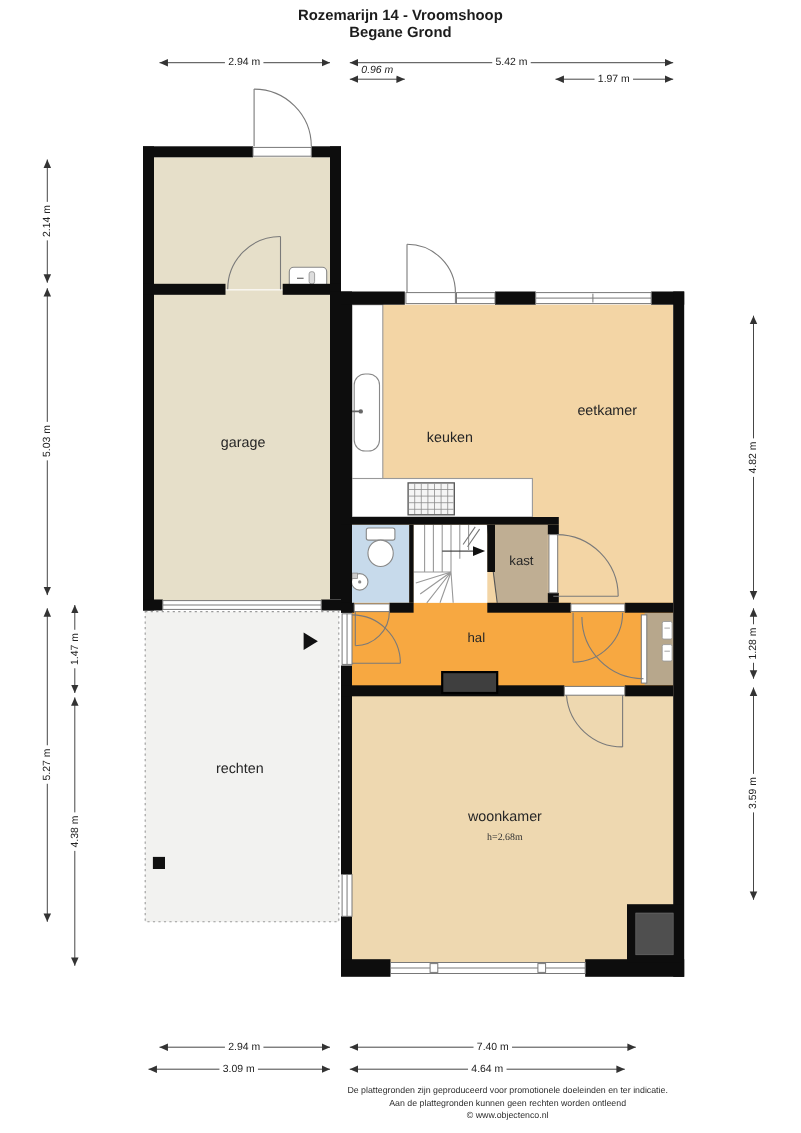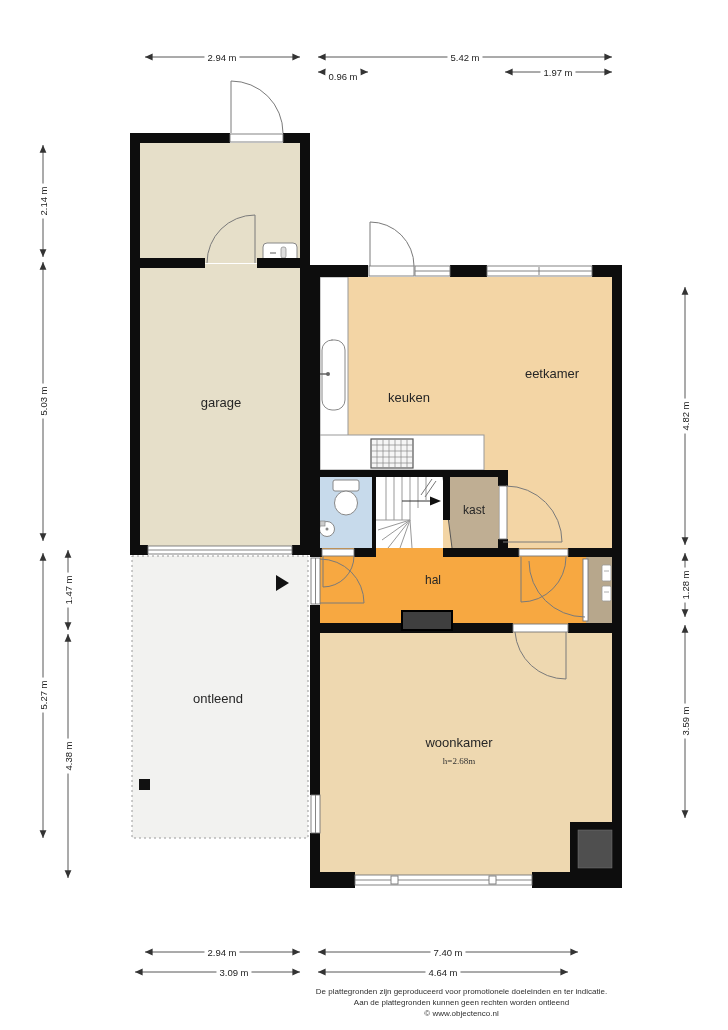--- a/index.html
+++ b/index.html
@@ -218,48 +218,52 @@
       <line x1="685" y1="287" x2="685" y2="545"></line>
       <line x1="685" y1="553" x2="685" y2="617"></line>
       <line x1="685" y1="625" x2="685" y2="818"></line>
       <line x1="145" y1="952" x2="300" y2="952"></line>
       <line x1="318" y1="952" x2="578" y2="952"></line>
       <line x1="135" y1="972" x2="300" y2="972"></line>
       <line x1="318" y1="972" x2="568" y2="972"></line>
     </g>
   </svg>
 
+  <div class="title-block">
+    <div class="title-line">Rozemarijn 14 - Vroomshoop</div>
+    <div class="title-line">Begane Grond</div>
+  </div>
 
   <div class="room-label" style="left:221px;top:402px;">garage</div>
-  <div class="room-label" style="left:218px;top:698px;">ontleend</div>
+  <div class="room-label" style="left:218px;top:698px;">rechten</div>
   <div class="room-label" style="left:409px;top:397px;">keuken</div>
   <div class="room-label" style="left:552px;top:373px;">eetkamer</div>
   <div class="room-label small" style="left:474px;top:510px;">kast</div>
   <div class="room-label small" style="left:433px;top:580px;">hal</div>
   <div class="room-label" style="left:459px;top:742px;">woonkamer</div>
   <div class="room-label tiny" style="left:459px;top:761px;font-family:Liberation Serif, serif;">h=2.68m</div>
 
   <div class="dim-label" style="left:222px;top:57px;">2.94 m</div>
   <div class="dim-label" style="left:465px;top:57px;text-align:center;">5.42 m</div>
-  <div class="dim-label" style="left:343px;top:76px;">0.96 m</div>
+  <div class="dim-label" style="left:343px;top:64px;font-style:italic;">0.96 m</div>
   <div class="dim-label" style="left:558px;top:72px;text-align:right;">1.97 m</div>
 
   <div class="dim-label vert" style="left:43px;top:201px;">2.14 m</div>
   <div class="dim-label vert" style="left:43px;top:401px;">5.03 m</div>
   <div class="dim-label vert" style="left:43px;top:695px;">5.27 m</div>
   <div class="dim-label vert" style="left:68px;top:590px;">1.47 m</div>
   <div class="dim-label vert" style="left:68px;top:756px;">4.38 m</div>
 
   <div class="dim-label vert" style="left:685px;top:416px;">4.82 m</div>
   <div class="dim-label vert" style="left:685px;top:585px;">1.28 m</div>
   <div class="dim-label vert" style="left:685px;top:721px;">3.59 m</div>
 
   <div class="dim-label" style="left:222px;top:952px;">2.94 m</div>
   <div class="dim-label" style="left:448px;top:952px;">7.40 m</div>
-  <div class="dim-label" style="left:234px;top:972px;">3.09 m</div>
+  <div class="dim-label" style="left:217px;top:972px;">3.09 m</div>
   <div class="dim-label" style="left:443px;top:972px;">4.64 m</div>
 
   <div class="footer">
     <div>De plattegronden zijn geproduceerd voor promotionele doeleinden en ter indicatie.</div>
     <div>Aan de plattegronden kunnen geen rechten worden ontleend</div>
     <div>© www.objectenco.nl</div>
   </div>
 
 </div>
 

